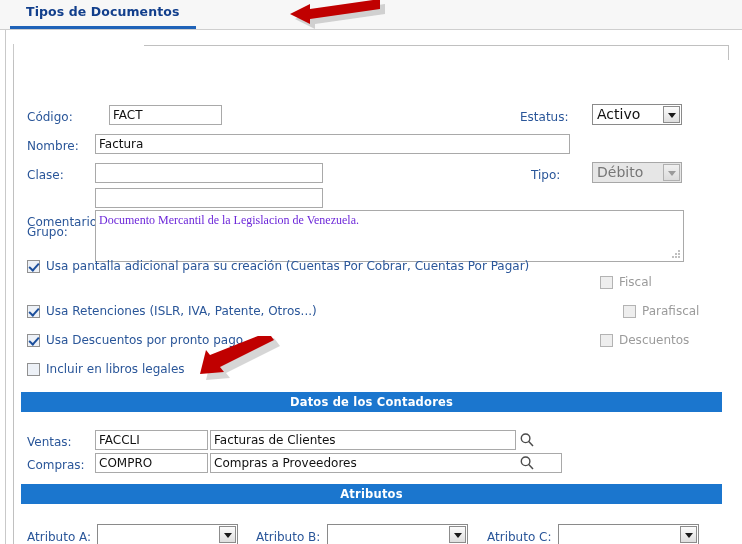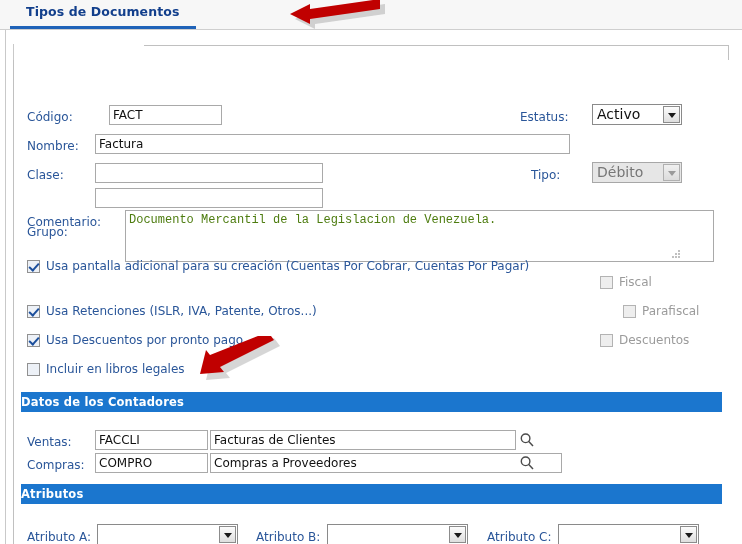--- a/index.html
+++ b/index.html
@@ -104,28 +104,27 @@
     font-family: "DejaVu Sans", "Liberation Sans", sans-serif;
     font-size: 12px;
     color: #111111;
     padding: 0 3px;
     outline: none;
   }
   .ta {
     box-sizing: border-box;
     border: 1px solid #a9a9a9;
     background: #ffffff;
-    font-family: Liberation Mono, monospace;
+    font-family: Liberation Serif, serif;
     font-size: 12px;
-    color: #4d7c0f;
+    color: #6d28d9;
     padding: 2px 3px;
     resize: none;
     outline: none;
     overflow: hidden;
-    margin-left: 30px;
   }
   .resize-grip {
     position: absolute;
     width: 9px; height: 9px;
     pointer-events: none;
     opacity: .55;
   }
 
   
   .sel {
@@ -192,20 +191,21 @@
   .sect {
     position: absolute;
     height: 20px;
     background: #1b76ce;
     color: #ffffff;
     font-size: 11.5px;
     font-weight: bold;
     line-height: 20px;
     box-sizing: border-box;
     letter-spacing: .2px;
+    text-align: center;
   }
 
   
   .mag { position: absolute; width: 16px; height: 16px; }
 
   
   .arrow { position: absolute; pointer-events: none; }
 
   .abs { position: absolute; }
 </style>

